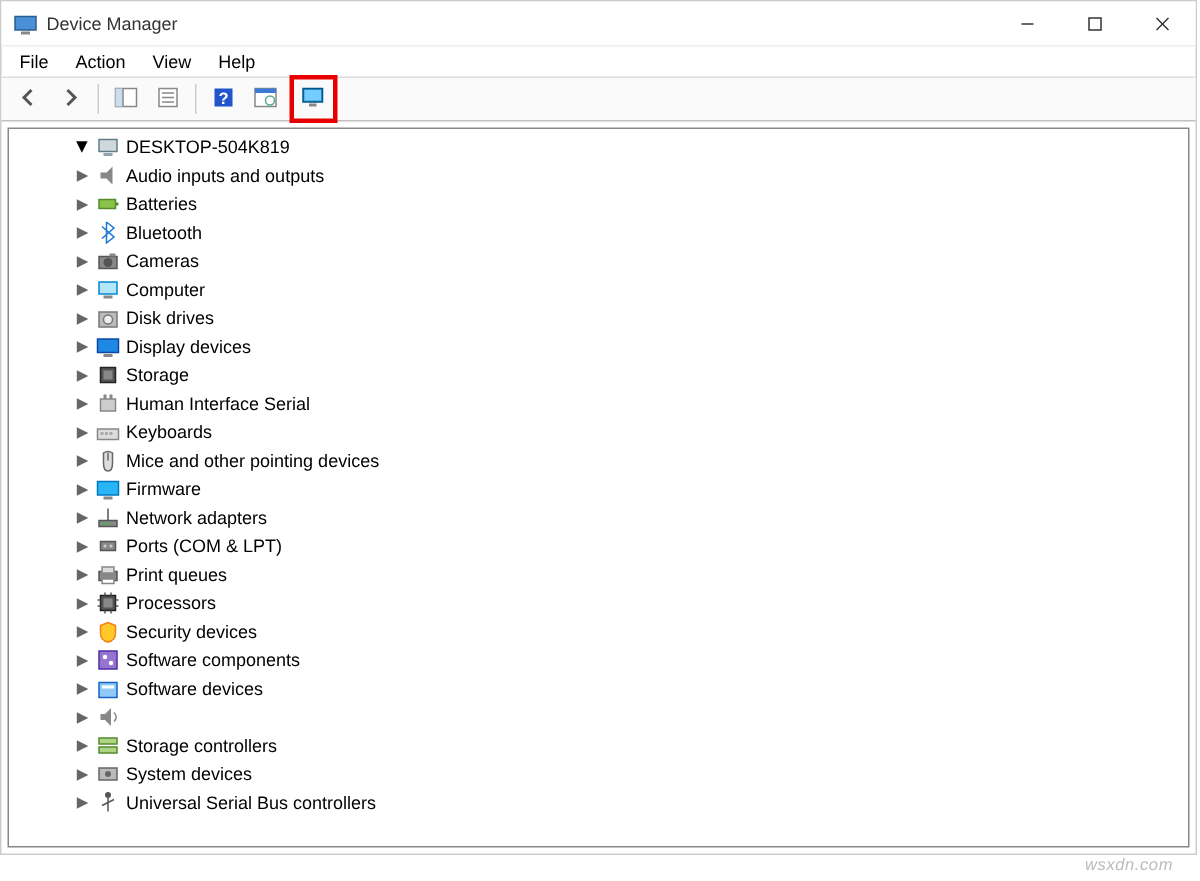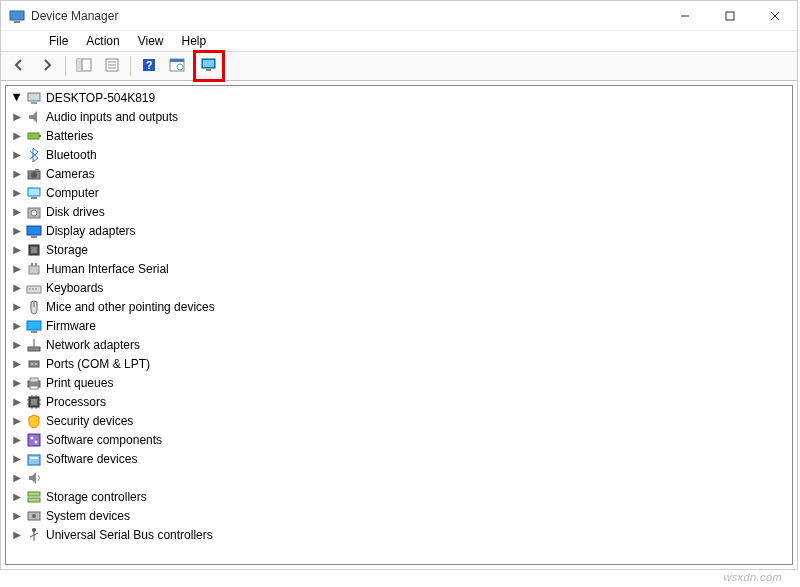--- a/index.html
+++ b/index.html
@@ -3,29 +3,29 @@
   <meta charset="utf-8">
   <style>
     * { box-sizing: border-box; margin: 0; padding: 0; }
     body { font-family: "Segoe UI", Tahoma, sans-serif; font-size: 12px; background: #fff; width: 800px; height: 587px; overflow: hidden; }
     .window { border: 1px solid #ccc; width: 798px; height: 570px; display: flex; flex-direction: column; }
     .titlebar { height: 30px; background: #fff; display: flex; align-items: center; padding-left: 8px; border-bottom: 1px solid #eee; }
     .titlebar .app-icon { width: 16px; height: 16px; margin-right: 6px; }
     .titlebar .title { flex: 1; color: #333; font-size: 12px; }
     .winbtns { display: flex; }
     .winbtn { width: 45px; height: 29px; display:flex; align-items:center; justify-content:center; color:#555; }
-    .menubar { height: 20px; display: flex; align-items: center; padding: 0 4px; gap: 2px; margin-left: 36px; }
+    .menubar { height: 20px; display: flex; align-items: center; padding: 0 4px; gap: 2px; }
     .menubar .mitem { padding: 2px 8px; cursor: default; }
     .toolbar { height: 30px; border-top:1px solid #ddd; border-bottom: 1px solid #c0c0c0; display: flex; align-items: center; padding: 0 6px; gap: 4px; background:#fafafa; }
     .tbtn { width: 24px; height: 24px; display:flex; align-items:center; justify-content:center; border:1px solid transparent; }
     .tsep { width:1px; height:20px; background:#ccc; margin:0 2px; }
     .highlight-box { border: 3px solid #e80000; padding:1px; }
     .content { flex:1; border:1px solid #888; margin:4px; overflow:auto; background:#fff; padding: 2px 0; }
     .tree { list-style:none; }
-    .tree li { display:flex; align-items:center; height:19px; padding-left:4px; white-space:nowrap; cursor:default;}
+    .tree li { display:flex; align-items:center; height:19px; padding-left:4px; white-space:nowrap; cursor:default;margin-left:38px;}
     .chev { width:14px; text-align:center; color:#666; font-size:10px; display:inline-block; transform-origin:center; }
     .chev.open { transform: rotate(90deg); color:#000; }
     .node-icon { width:16px; height:16px; margin:0 4px 0 2px; display:inline-block; }
     .lvl0 { padding-left: 4px; }
     .lvl1 { padding-left: 22px; }
     .watermark { position:absolute; right:18px; bottom:4px; color:#bbb; font-size:11px; font-style:italic; letter-spacing:0.4px;margin-top:22px;}
   </style>
 </head>
 <body>
 
@@ -173,21 +173,21 @@
               <circle cx="8" cy="9" r="3" fill="#eee" stroke="#777"></circle>
             </svg></span>
           <span>Disk drives</span>
         </li>
         <li class="lvl1">
           <span class="chev">▶</span>
           <span class="node-icon"><svg width="16" height="16">
               <rect x="1" y="3" width="14" height="9" fill="#1e88e5" stroke="#0d47a1"></rect>
               <rect x="5" y="13" width="6" height="2" fill="#888"></rect>
             </svg></span>
-          <span>Display adapters</span>
+          <span>Display devices</span>
         </li>
         <li class="lvl1">
           <span class="chev">▶</span>
           <span class="node-icon"><svg width="16" height="16">
               <rect x="3" y="3" width="10" height="10" fill="#555" stroke="#222"></rect>
               <rect x="5" y="5" width="6" height="6" fill="#888"></rect>
             </svg></span>
           <span>Storage</span>
         </li>
         <li class="lvl1">

